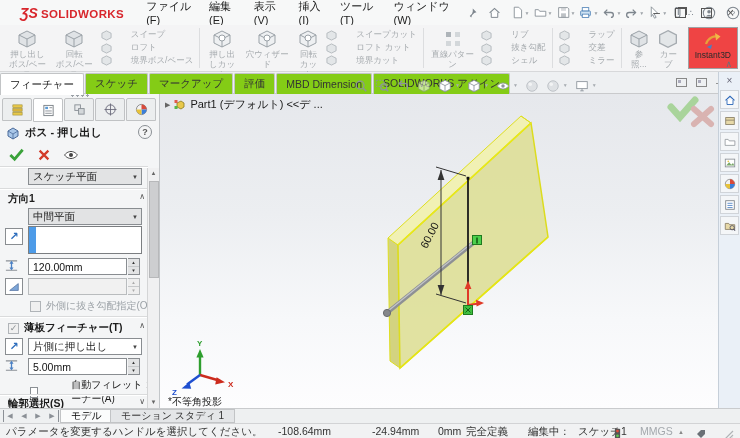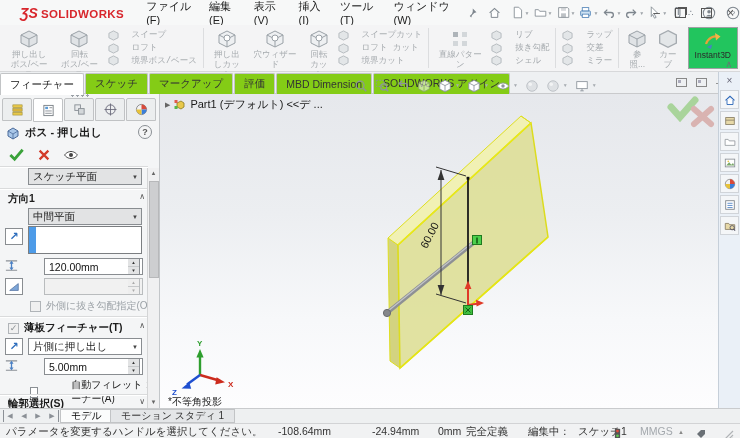--- a/index.html
+++ b/index.html
@@ -22,23 +22,23 @@
   .box-btn.rest{box-shadow:2px -2px 0 -1px #555;}
   
   #ribbon{position:absolute;left:0;top:25px;width:740px;height:47px;background:#f4f4f5;
           border-bottom:1px solid #d7d8da;display:flex;align-items:stretch;padding-left:2px;box-sizing:border-box;}
   .rgroup{display:flex;align-items:stretch;padding:2px 2px;}
   .rsep{width:1px;background:#dcdddf;margin:3px 1px;}
   .rbtn{display:flex;flex-direction:column;align-items:center;justify-content:flex-start;
         padding:2px 3px 0;font-size:8.5px;line-height:1.15;color:#a4a9ad;text-align:center;}
   .rbtn .rlabel{white-space:pre-line;margin-top:1px;}
   .rbtn .dd{font-size:5px;color:#b0b5ba;margin-top:1px;}
-  .rbtn.active{background:#22c55e;border:1px solid #9fa1a3;color:#2b2b2b;padding:2px 6px 0;}
+  .rbtn.active{background:#ef4444;border:1px solid #9fa1a3;color:#2b2b2b;padding:2px 6px 0;}
   .rstack{display:flex;flex-direction:column;justify-content:space-around;padding:2px 3px;}
-  .rrow{display:flex;align-items:center;gap:13px;font-size:8.5px;color:#a4a9ad;white-space:nowrap;height:13px;font-family:Liberation Mono, monospace;}
+  .rrow{display:flex;align-items:center;gap:19px;font-size:8.5px;color:#a4a9ad;white-space:nowrap;height:13px;}
   #ribbon-collapse{position:absolute;right:8px;bottom:2px;font-size:9px;color:#6a7076;}
   
   #tabrow{position:absolute;left:0;top:72px;width:740px;height:22px;background:#eef0f2;
           border-bottom:1px solid #c9cacc;box-sizing:border-box;}
   .tabs{position:absolute;left:0;top:1px;display:flex;height:21px;}
   .tab{height:20px;padding:0 9px;font-size:10.5px;display:flex;align-items:center;
        border:1px solid #c2c4c6;border-bottom:none;background:#84cc16;color:#333;
        margin-right:1px;border-radius:2px 2px 0 0;}
   .tab.active{background:#fff;color:#111;height:21px;z-index:2;}
   .headsup{position:absolute;left:354px;top:4px;display:flex;align-items:center;gap:7px;color:#8d949c;}
@@ -66,21 +66,21 @@
   .sect{position:absolute;left:8px;font-weight:bold;font-size:10.5px;}
   .chev{position:absolute;right:14px;font-size:8px;color:#555;}
   .sq-btn{position:absolute;left:5px;width:18px;height:17px;background:#fff;border:1px solid #898d91;
           box-sizing:border-box;display:flex;align-items:center;justify-content:center;
           color:#2f6fbe;font-weight:bold;font-size:11px;}
   .listbox{position:absolute;left:28px;width:114px;height:28px;background:#fff;border:1px solid #7b7e81;box-sizing:border-box;}
   .listbox .selstrip{position:absolute;left:0;top:0;width:7px;height:100%;background:#4d9be8;}
   .spinwrap{position:absolute;left:28px;width:112px;height:17px;}
   .spinwrap input{position:absolute;left:0;top:0;width:99px;height:17px;border:1px solid #898d91;
                   font-size:10.5px;padding:0 0 0 4px;box-sizing:border-box;background:#fff;
-                  font-family:"Liberation Sans",sans-serif;color:#111;margin-left:16px;}
+                  font-family:"Liberation Sans",sans-serif;color:#111;}
   .spin{position:absolute;right:0;top:0;width:12px;height:17px;border:1px solid #898d91;border-left:none;
         box-sizing:border-box;background:#e2e3e4;display:flex;flex-direction:column;}
   .spin span{flex:1;font-size:4.5px;color:#333;display:flex;align-items:center;justify-content:center;border-bottom:1px solid #c6c8ca;}
   .spin span:last-child{border-bottom:none;}
   .spinwrap.disabled input{background:#f1f1f1;border-color:#b9bcbe;}
   .spinwrap.disabled .spin{background:#eeeeee;border-color:#b9bcbe;}
   .spinwrap.disabled .spin span{color:#aaa;}
   .cbrow{position:absolute;display:flex;align-items:center;gap:5px;}
   .cb{width:11px;height:11px;border:1px solid #8a8f94;background:#fff;box-sizing:border-box;
       font-size:9px;line-height:9px;text-align:center;color:#8a8f93;}

